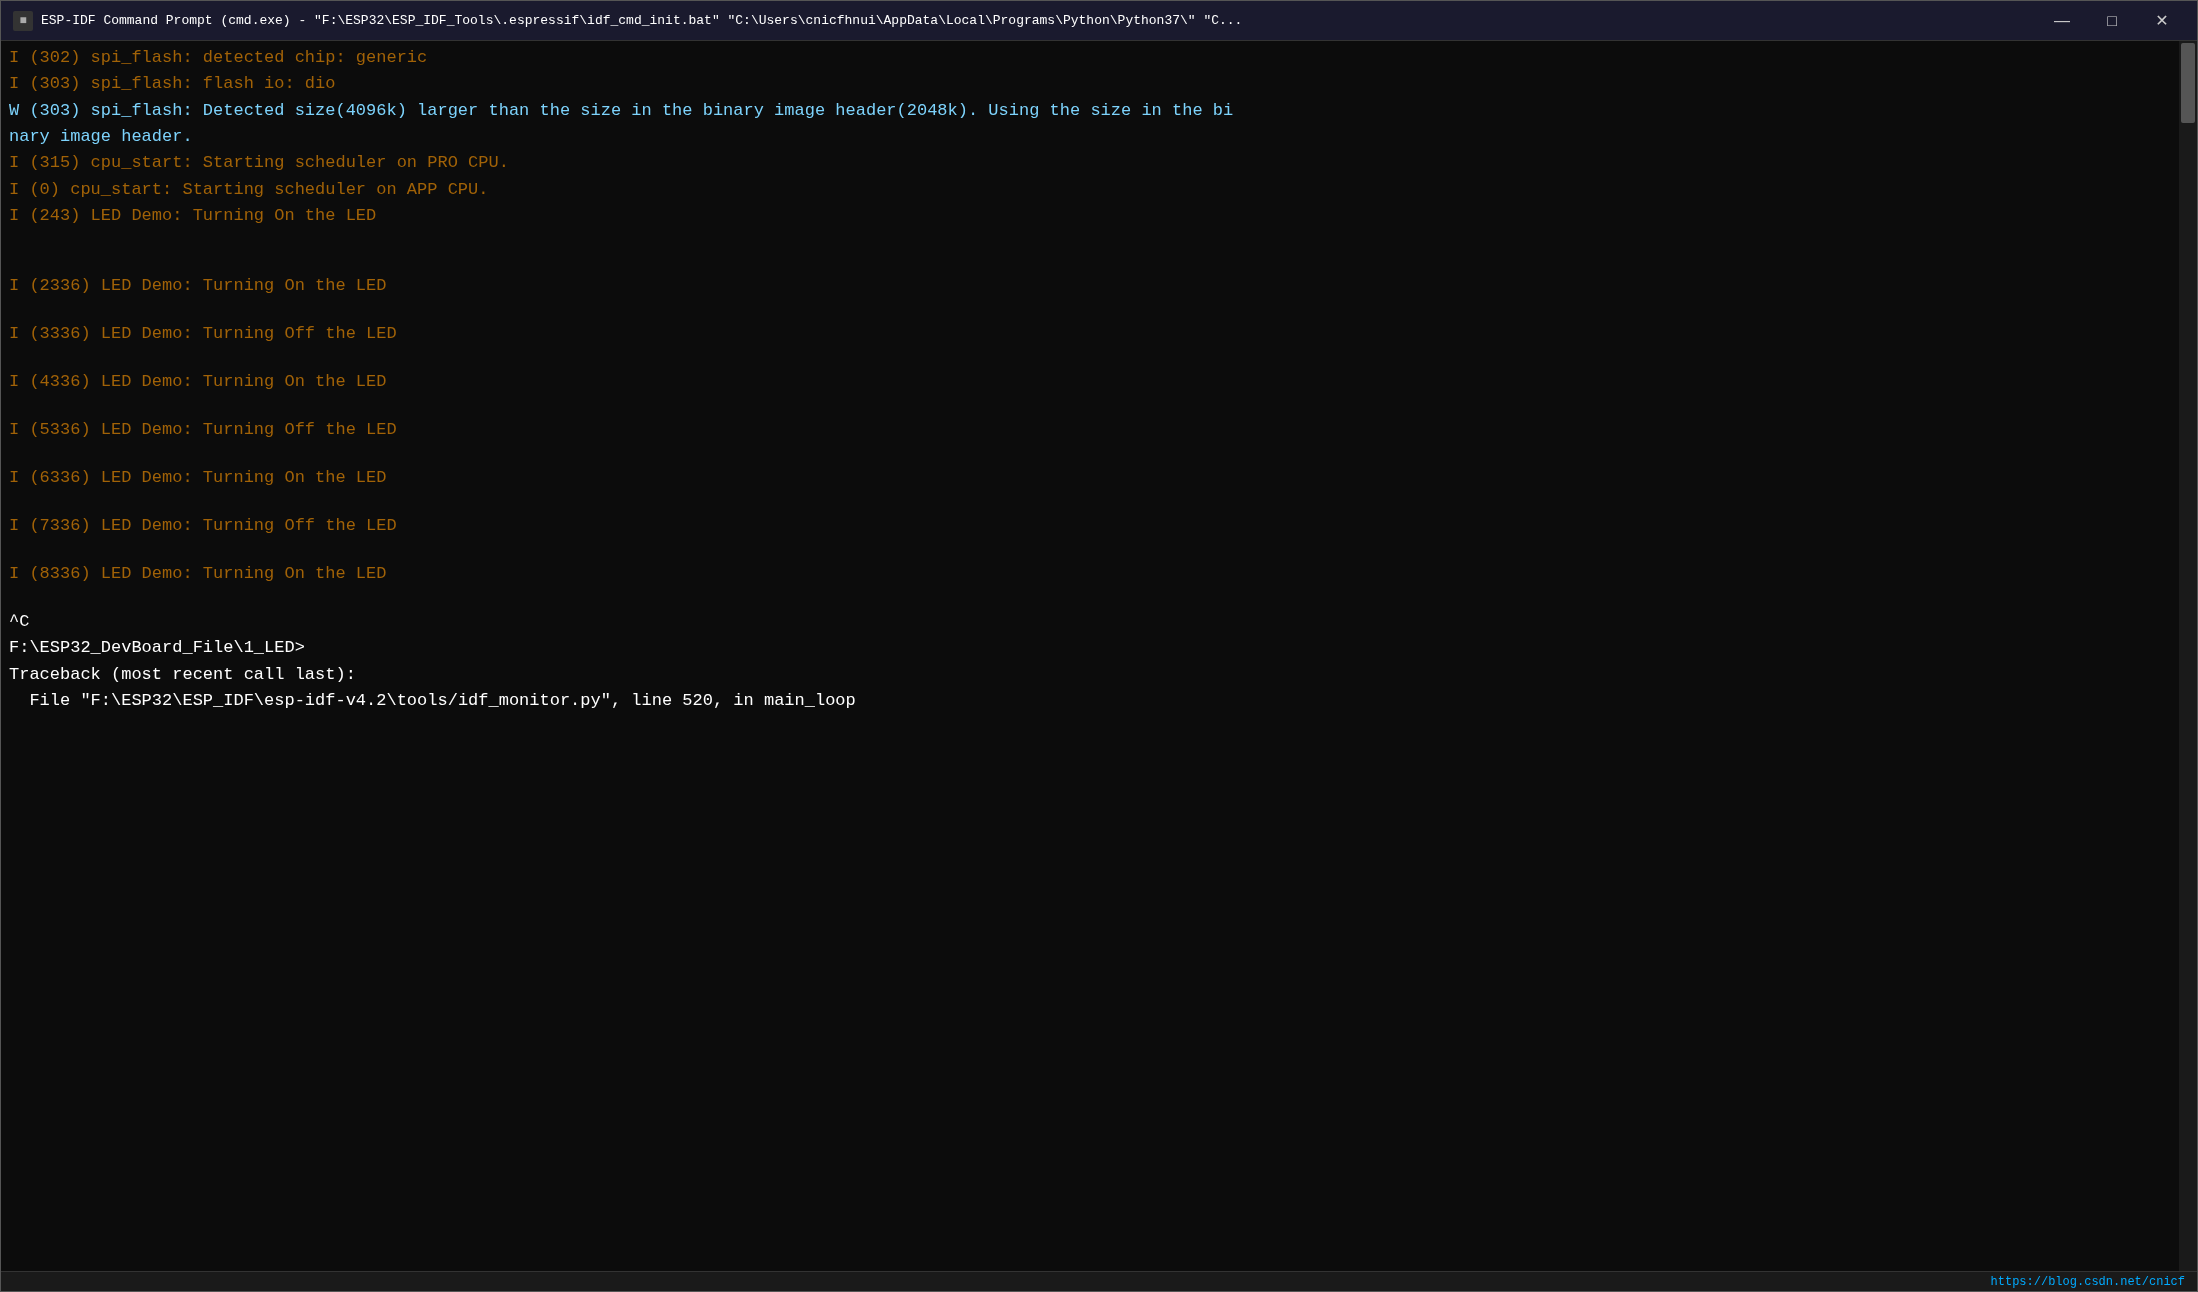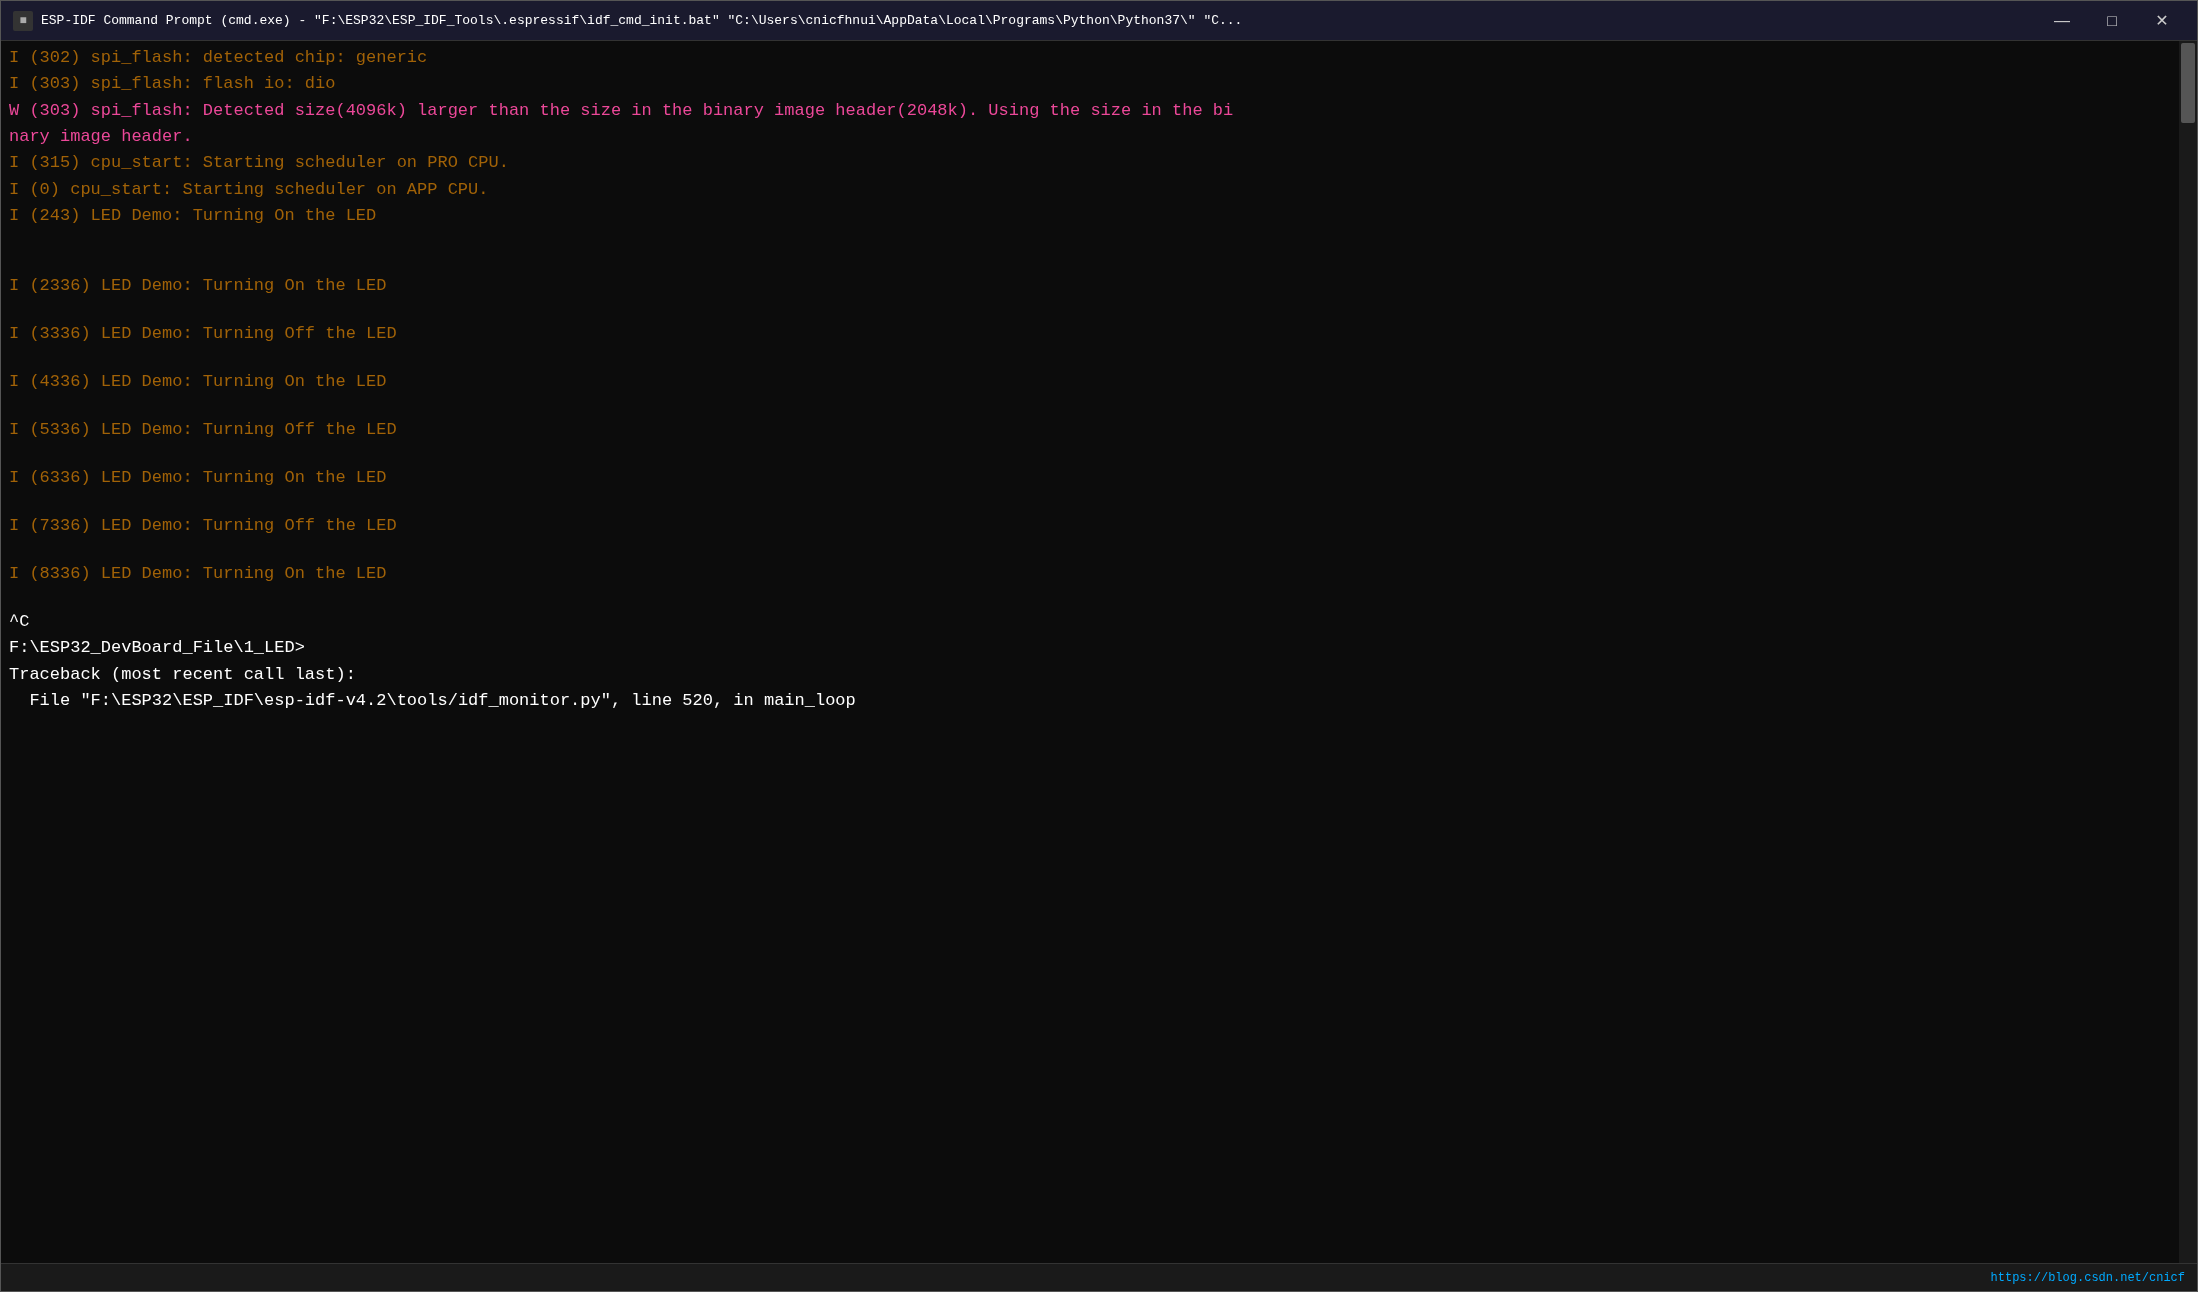--- a/index.html
+++ b/index.html
@@ -112,30 +112,30 @@
       white-space: pre-wrap;
       font-size: 17px;
       font-family: 'Courier New', Courier, monospace;
     }
 
     .line-green {
       color: #a16207;
     }
 
     .line-yellow {
-      color: #ec4899;
+      color: #7dd3fc;
     }
 
     .line-white {
       color: #ffffff;
     }
 
     .status-bar {
       background: #1a1a1a;
-      height: 28px;
+      height: 20px;
       display: flex;
       align-items: center;
       justify-content: flex-end;
       padding: 0 12px;
       border-top: 1px solid #333;
       flex-shrink: 0;
     }
 
     .status-text {
       color: #00aaff;

